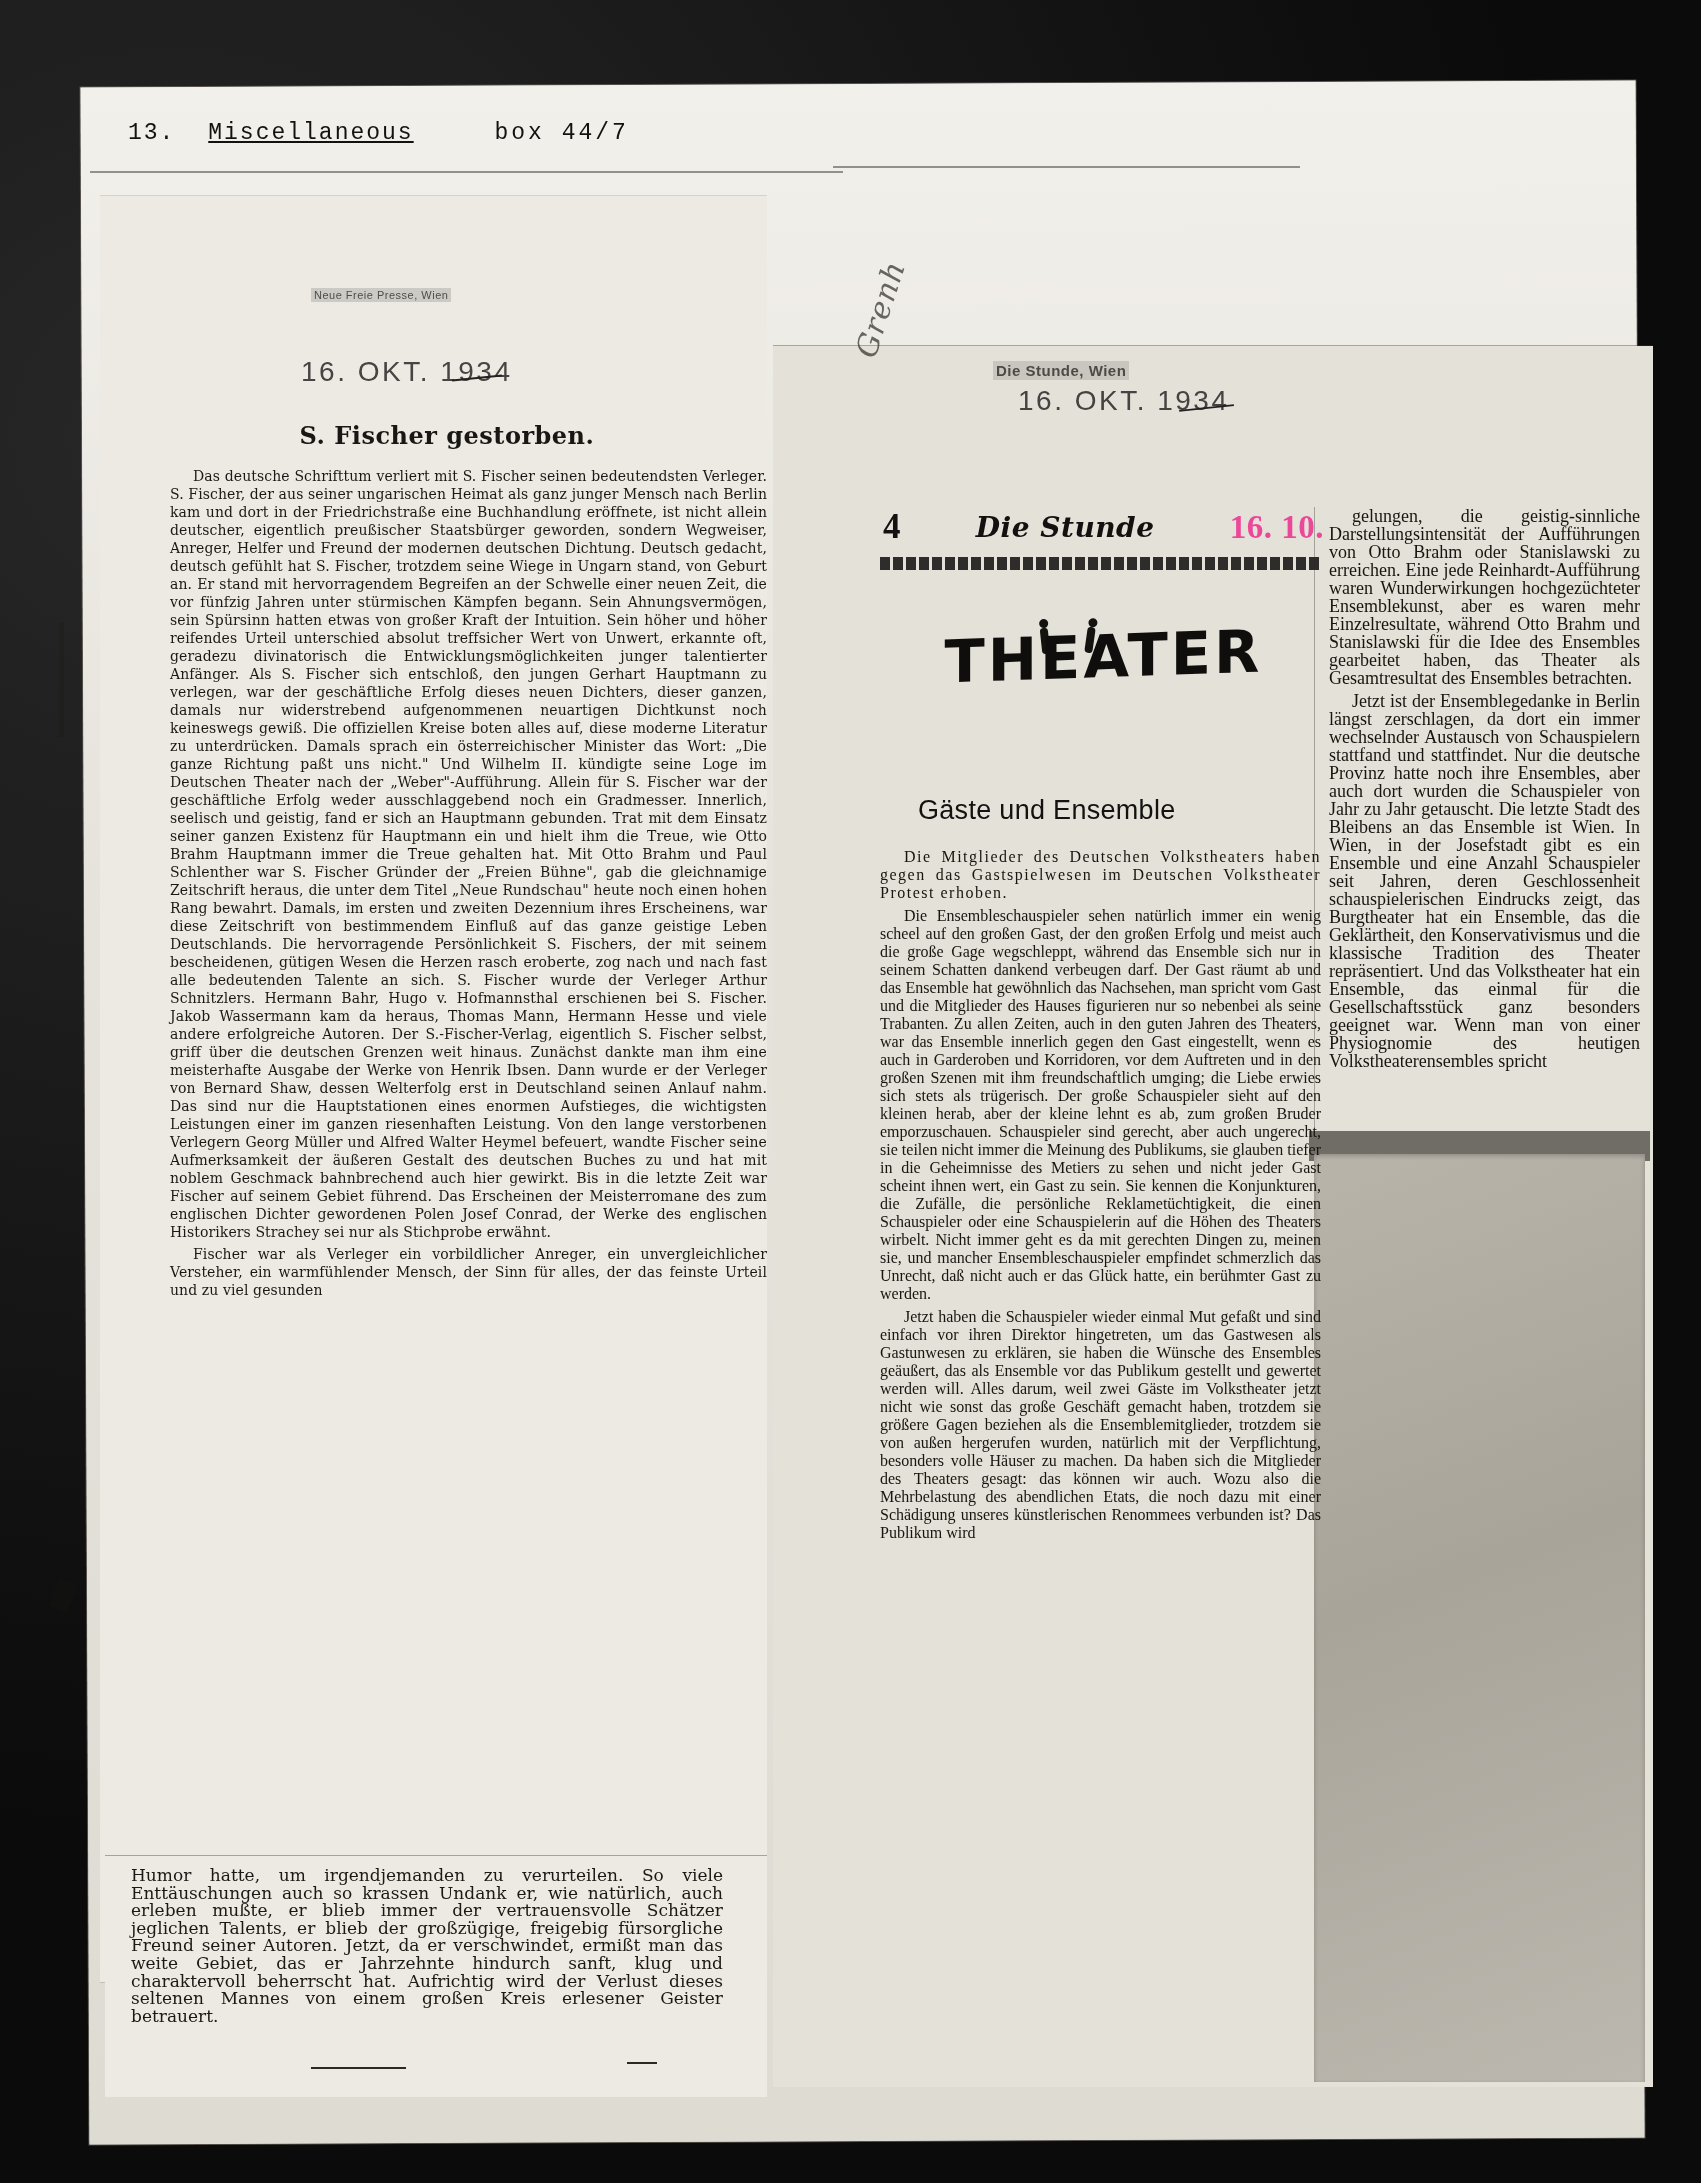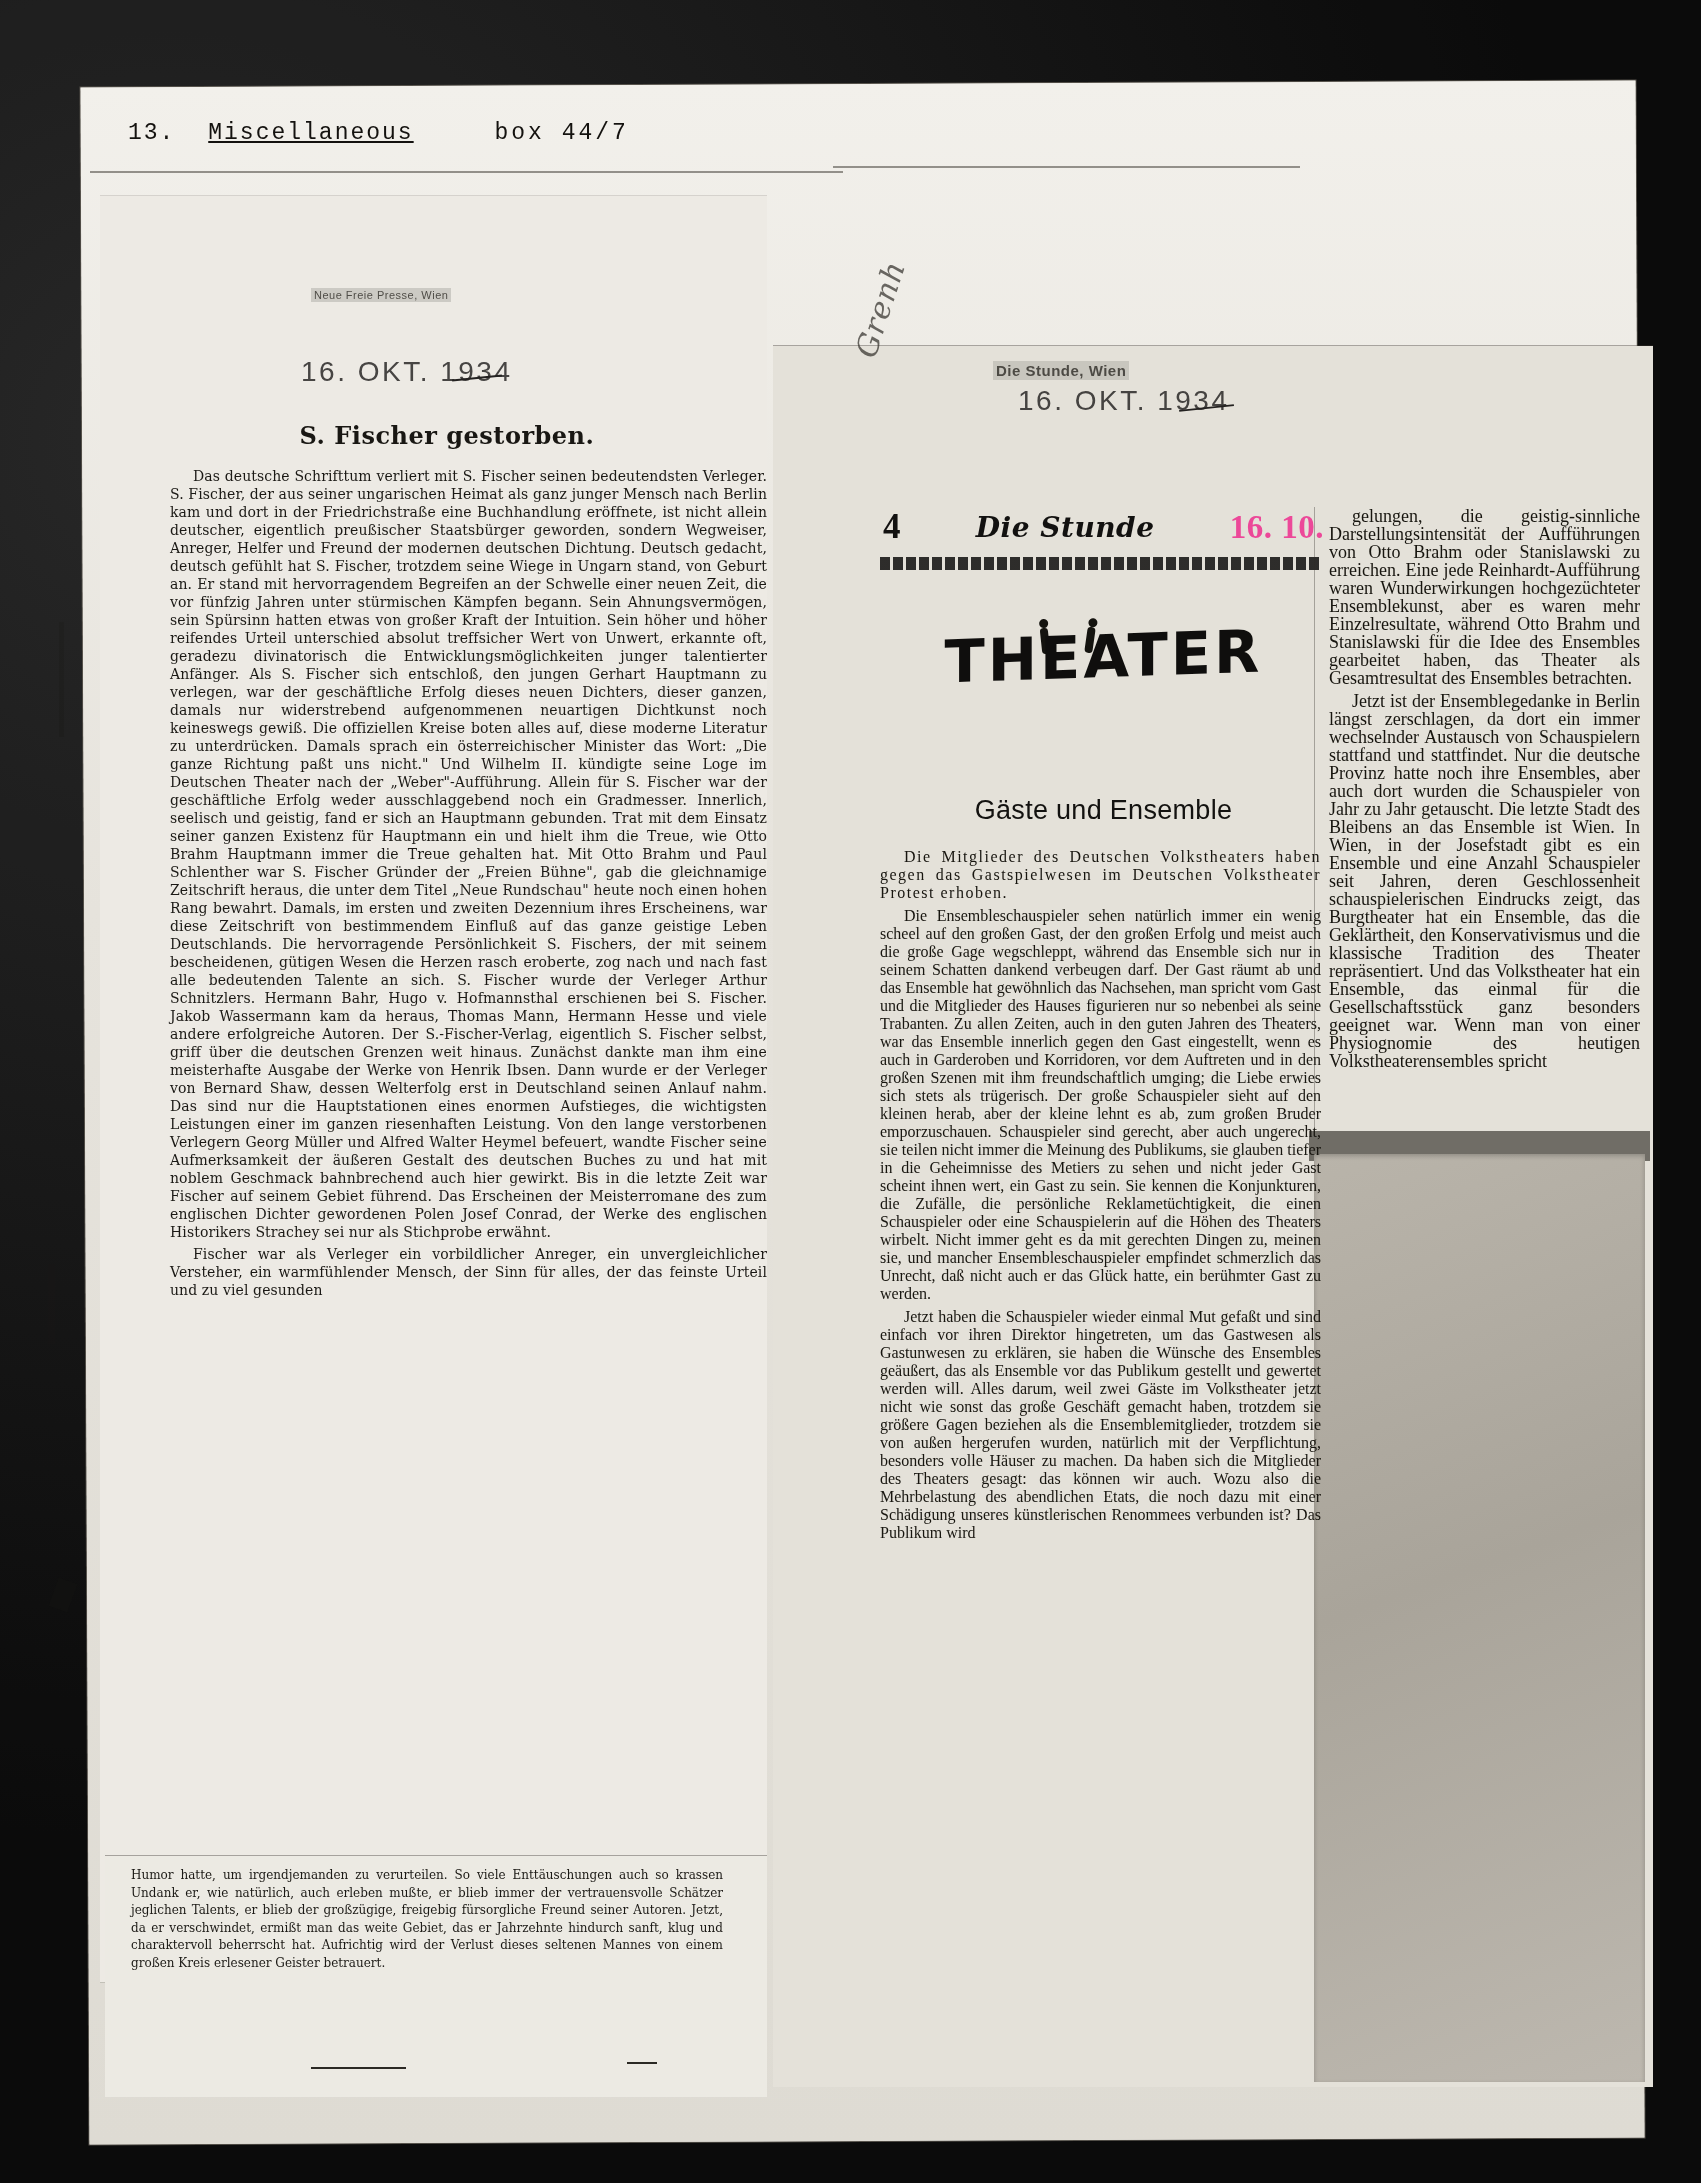--- a/index.html
+++ b/index.html
@@ -163,21 +163,21 @@
     height: 241px;
     background: #eceae3;
     box-shadow: 0 -1px 0 rgba(60,56,50,.4);
   }
   .col-left-bottom {
     position: absolute;
     left: 131px;
     top: 1867px;
     width: 592px;
     font-family: "DejaVu Serif", serif;
-    font-size: 12px;
+    font-size: 17px;
     line-height: 17.6px;
     text-align: justify;
     color: #1b1915;
   }
   .rule-short {
     position: absolute;
     height: 2px;
     background: #2b2924;
   }
 
@@ -299,24 +299,24 @@
     content:"";
     position:absolute;
     left:-0.5px; top:-9.5px;
     width:9px; height:9px;
     border-radius:50%;
     background:#14130f;
   }
 
   .sub-headline {
     position: absolute;
-    left: 883px;
+    left: 918px;
     top: 795px;
     width: 441px;
-    text-align: center;
+    text-align: left;
     font-family: "Liberation Sans", sans-serif;
     font-size: 27px;
     color: #131210;
     letter-spacing: 0.3px;
   }
 
   .col-mid {
     position: absolute;
     left: 880px;
     top: 848px;

